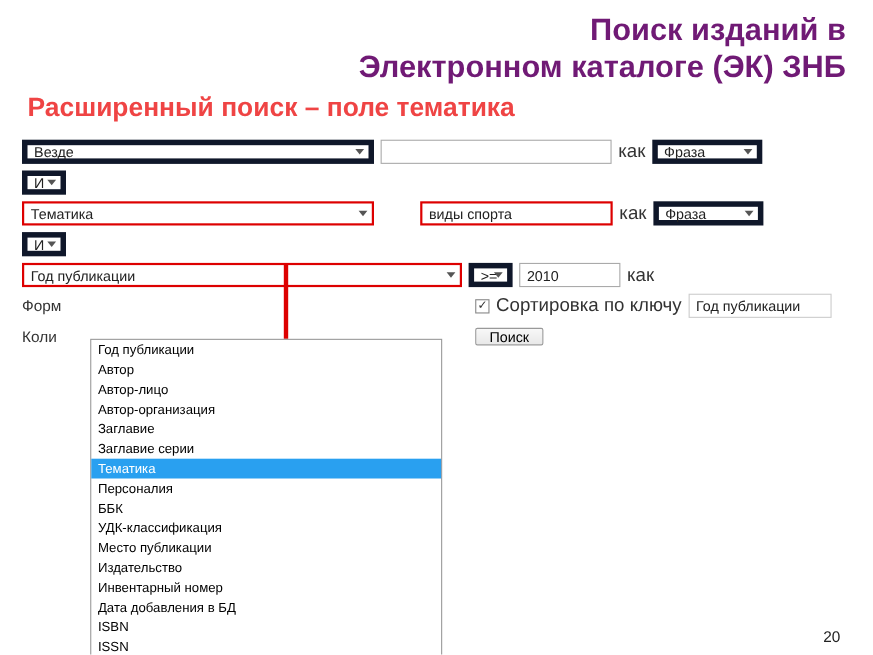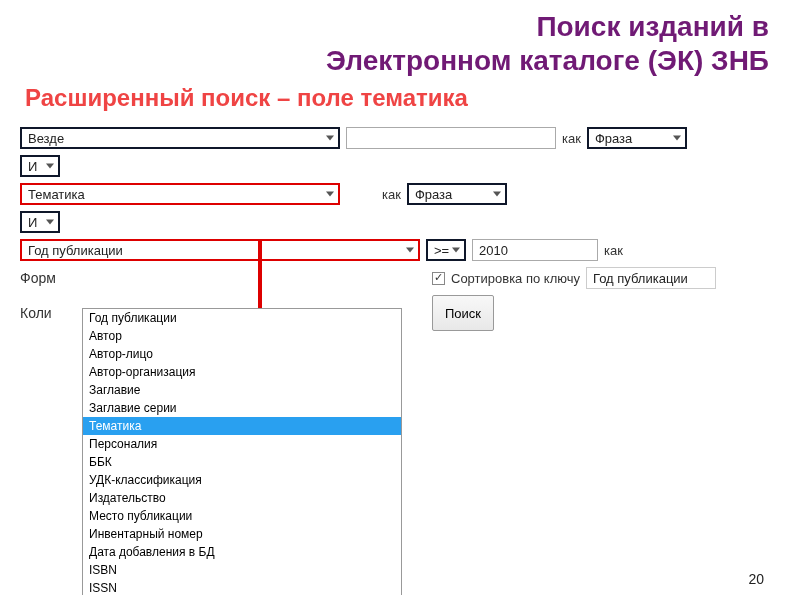--- a/index.html
+++ b/index.html
@@ -1,26 +1,26 @@
 <!DOCTYPE html>
 <html><head>
 <meta charset="utf-8">
 <style>
 * { box-sizing: border-box; margin: 0; padding: 0; }
 body { font-family: Arial, sans-serif; background: #fff; width: 794px; height: 595px; position: relative; }
 .slide-title { text-align: right; font-weight: bold; font-size: 28px; color: #701a75; padding: 10px 25px 5px; line-height: 1.2; }
 .slide-subtitle { font-weight: bold; font-size: 24px; color: #ef4444; padding: 2px 25px 15px; }
 .form-area { padding: 0 20px; font-size: 14px; color: #222; }
 .row { display: flex; align-items: center; gap: 6px; margin-bottom: 6px; }
-.sel { border: 2px solid #0f172a; background: #fff; height: 22px; display: inline-flex; align-items: center; padding: 0 18px 0 6px; position: relative; font-size: 13px; }
+.sel { border: 5px solid #0f172a; background: #fff; height: 22px; display: inline-flex; align-items: center; padding: 0 18px 0 6px; position: relative; font-size: 13px; }
 .sel::after { content: ""; position: absolute; right: 4px; top: 50%; width: 0; height: 0; border-left: 4px solid transparent; border-right: 4px solid transparent; border-top: 5px solid #555; transform: translateY(-50%); }
 .inp { border: 1px solid #aaa; background: #fff; height: 22px; display: inline-flex; align-items: center; padding: 0 6px; font-size: 13px; }
-.lbl { font-size: 13px; color: #333; }
+.lbl { font-size: 17px; color: #333; }
 .red-box { border: 2px solid #d00; }
-.btn { border: 1px solid #999; background: linear-gradient(#f8f8f8,#e8e8e8); height: 36px; padding: 0 12px; font-size: 13px; border-radius: 2px; cursor: pointer; display: inline-flex; align-items: center; }
+.btn { border: 1px solid #999; background: linear-gradient(#f8f8f8,#e8e8e8); height: 16px; padding: 0 12px; font-size: 13px; border-radius: 2px; cursor: pointer; display: inline-flex; align-items: center; }
 .chk { width: 13px; height: 13px; border: 1px solid #888; display: inline-block; position: relative; background: #fff; }
 .chk::after { content: "✓"; position: absolute; top: -2px; left: 1px; font-size: 11px; color: #333; }
 .dropdown { position: absolute; left: 82px; top: 308px; width: 320px; background: #fff; border: 1px solid #999; font-size: 12px; line-height: 16px; z-index: 10; }
 .dropdown .opt { padding: 1px 6px; white-space: nowrap; }
 .dropdown .opt.sel-opt { background: #29a0f0; color: #fff; }
 .arrow { position: absolute; z-index: 5; pointer-events: none; }
 .page-num { position: absolute; right: 30px; bottom: 8px; font-size: 14px; color: #222; }
 .row-label { font-size: 14px; color: #333; width: 55px; }
 </style>
 </head>
@@ -51,40 +51,43 @@
     <div class="sel" style="width:40px">
         <span>И</span>
       </div>
   </div>
 
   <div class="row">
     <div class="sel red-box" style="width:320px">
         <span>Тематика</span>
       </div>
     <div style="width:30px"></div>
+    <div class="inp red-box" style="width:175px">
+        <span>виды спорта</span>
+      </div>
     <span class="lbl">как</span>
     <div class="sel" style="width:100px">
         <span>Фраза</span>
       </div>
   </div>
 
   <div class="row">
     <div class="sel" style="width:40px">
         <span>И</span>
       </div>
   </div>
 
   <div class="row">
     <div class="sel red-box" style="width:400px">
         <span>Год публикации</span>
       </div>
     <div class="sel" style="width:40px">
         <span>&gt;=</span>
       </div>
-    <div class="inp" style="width:126px">
+    <div class="inp" style="width:92px">
         <span>2010</span>
       </div>
     <span class="lbl">как</span>
   </div>
 
   <div class="row" style="margin-top:6px">
     <span class="row-label">Форм</span>
     <div class="sel" style="width:345px;visibility:hidden"></div>
     <span class="chk"></span>
     <span class="lbl">Сортировка по ключу</span>
@@ -104,22 +107,22 @@
     <div class="opt">Год публикации</div>
     <div class="opt">Автор</div>
     <div class="opt">Автор-лицо</div>
     <div class="opt">Автор-организация</div>
     <div class="opt">Заглавие</div>
     <div class="opt">Заглавие серии</div>
     <div class="opt sel-opt">Тематика</div>
     <div class="opt">Персоналия</div>
     <div class="opt">ББК</div>
     <div class="opt">УДК-классификация</div>
+    <div class="opt">Место публикации</div>
     <div class="opt">Издательство</div>
-    <div class="opt">Место публикации</div>
     <div class="opt">Инвентарный номер</div>
     <div class="opt">Дата добавления в БД</div>
     <div class="opt">ISBN</div>
     <div class="opt">ISSN</div>
   </div>
 
 <svg class="arrow" style="left:220px;top:238px" width="130" height="165">
   <path d="M 40 2 L 40 130 L 100 130" stroke="#d00" stroke-width="4" fill="none"></path>
   <polygon points="92,122 112,130 92,138" fill="#d00"></polygon>
 </svg>

